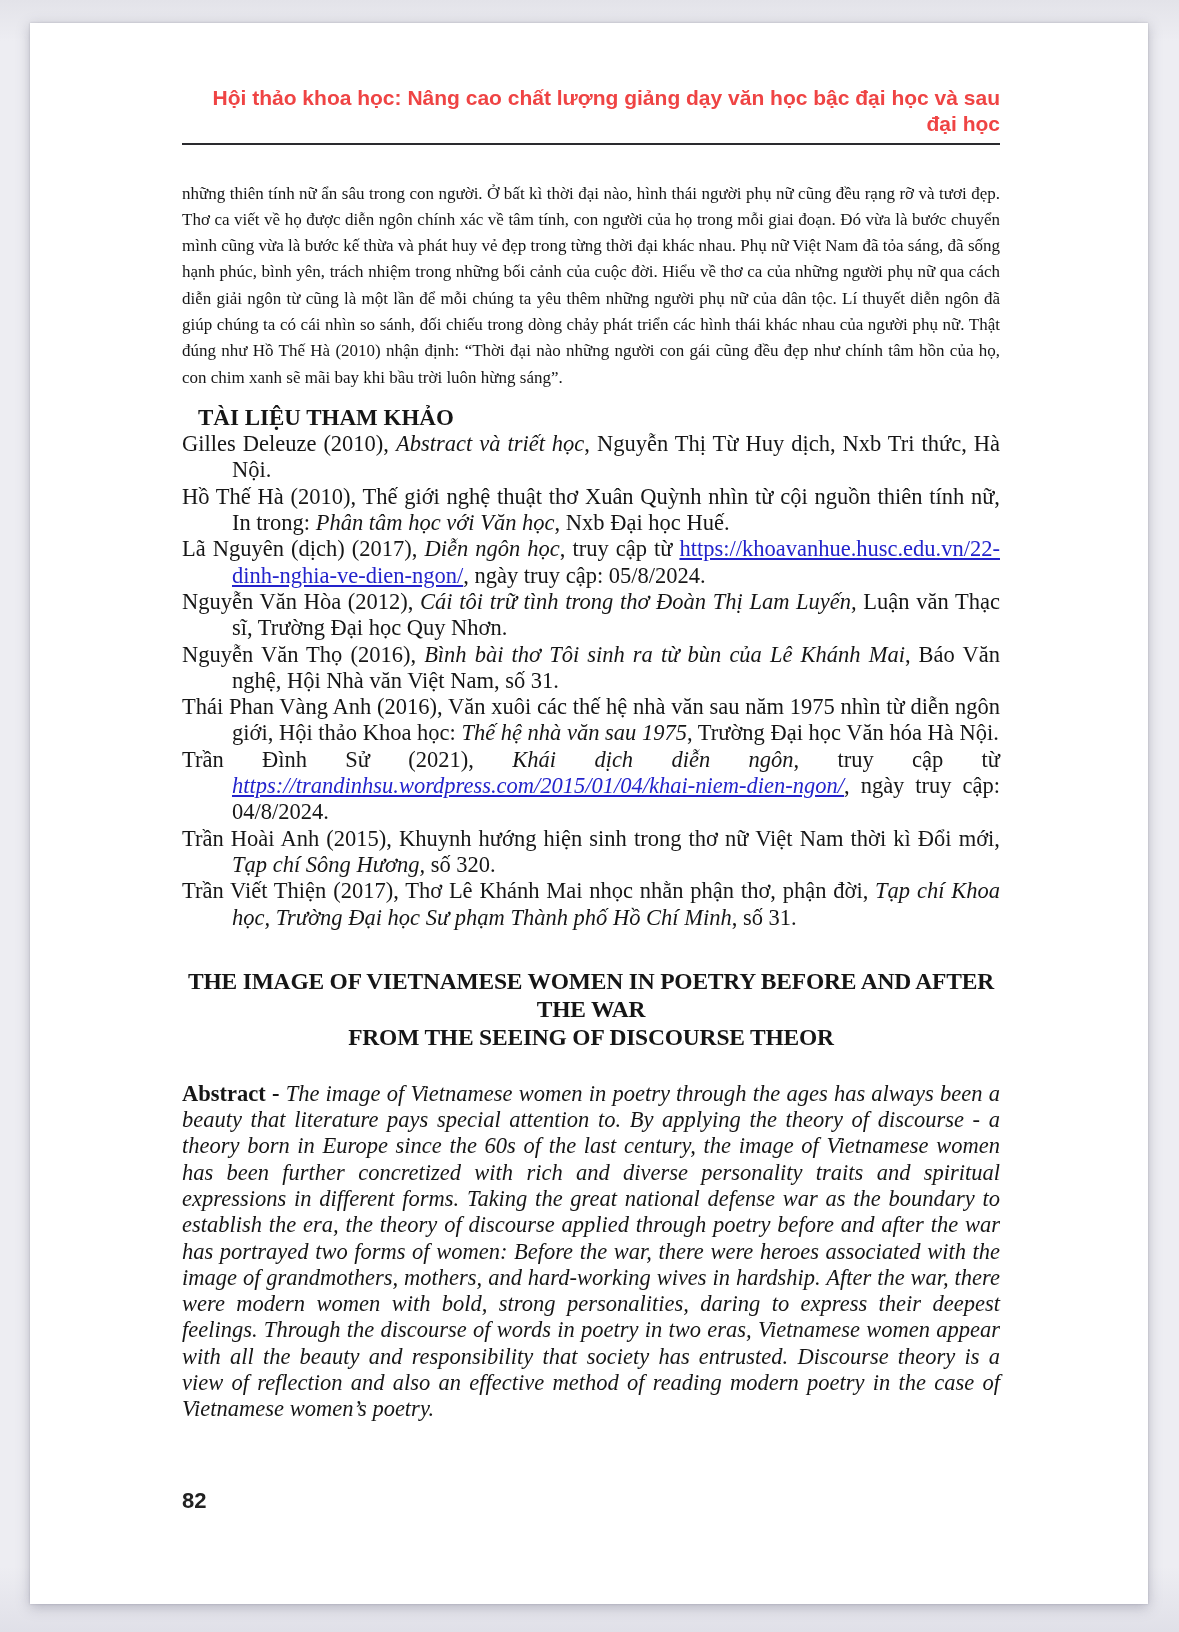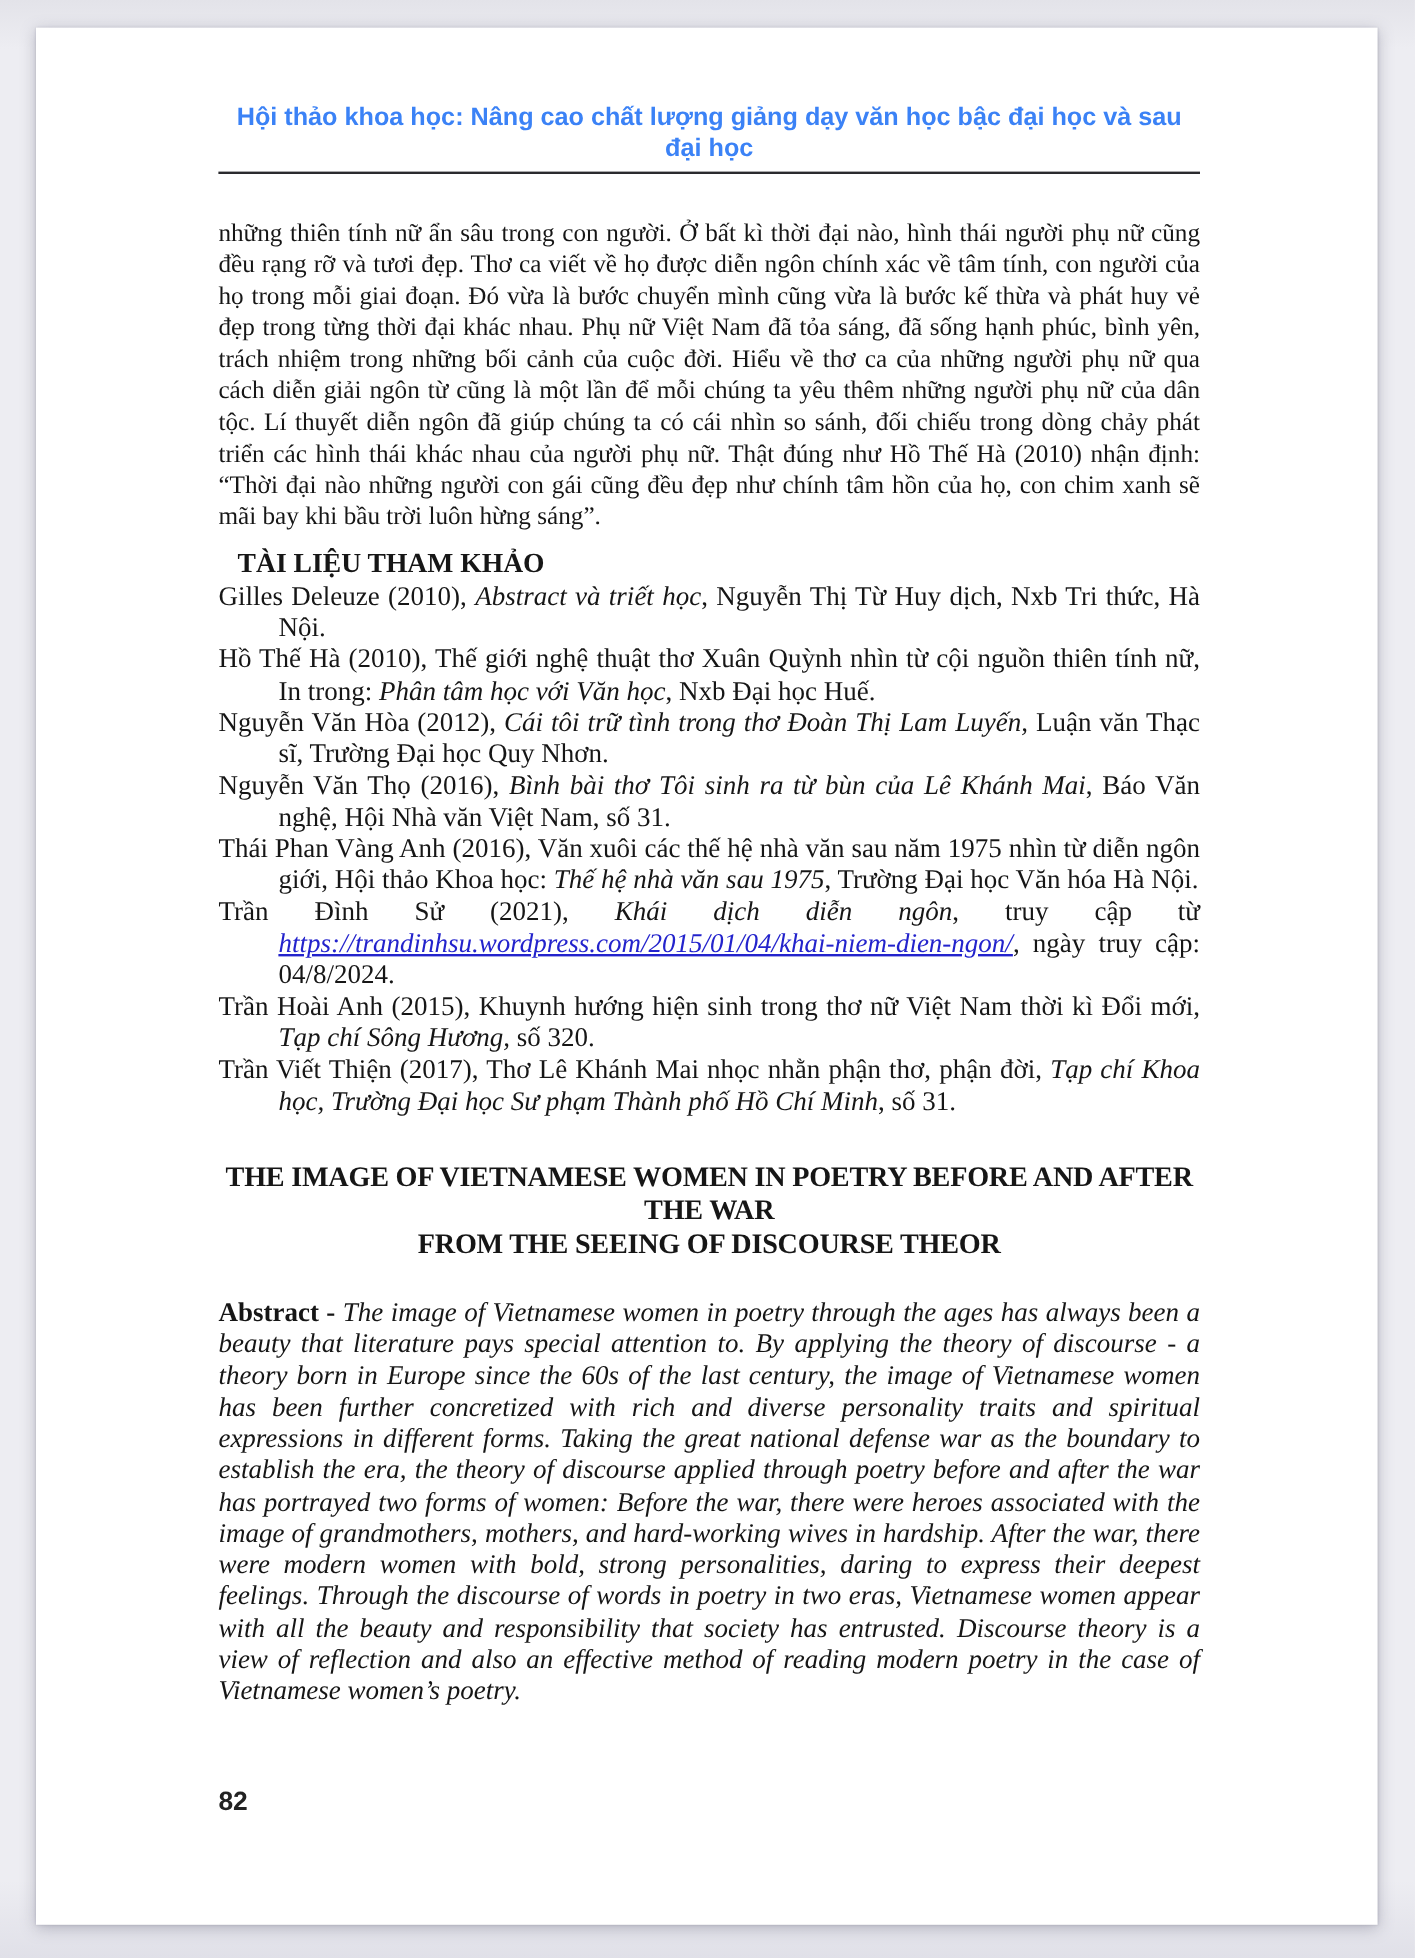--- a/index.html
+++ b/index.html
@@ -22,33 +22,33 @@
     width: 1118px; height: 1581px;
     background: #ffffff;
     box-shadow: 0 3px 12px rgba(95, 95, 115, 0.38), 0 0 2px rgba(120,120,140,0.35);
     box-sizing: border-box;
     padding: 62px 148px 0 152px;
   }
   .running-header {
     font-family: "Liberation Sans", "DejaVu Sans", sans-serif;
     font-size: 21px;
     font-weight: 600;
-    color: #3b82f6;
-    text-align: center;
+    color: #ef4444;
+    text-align: right;
     margin-bottom: 36px;
     line-height: 1.25;
   }
   .running-header span {
     display: inline-block;
     border-bottom: 2px solid #2a2a2e;
     padding-bottom: 5px;
   }
   .bodytext {
     margin: 0;
-    font-size: 21px;
+    font-size: 17px;
     line-height: 26.3px;
     text-align: justify;
   }
   .ref-heading {
     margin: 14px 0 0 16px;
     font-size: 23px;
     font-weight: bold;
     line-height: 26.3px;
   }
   .ref-list { margin: 0; }
@@ -101,20 +101,21 @@
       <span>Hội thảo khoa học: Nâng cao chất lượng giảng dạy văn học bậc đại học và sau đại học</span>
     </div>
 
     <p class="bodytext">những thiên tính nữ ẩn sâu trong con người. Ở bất kì thời đại nào, hình thái người phụ nữ cũng đều rạng rỡ và tươi đẹp. Thơ ca viết về họ được diễn ngôn chính xác về tâm tính, con người của họ trong mỗi giai đoạn. Đó vừa là bước chuyển mình cũng vừa là bước kế thừa và phát huy vẻ đẹp trong từng thời đại khác nhau. Phụ nữ Việt Nam đã tỏa sáng, đã sống hạnh phúc, bình yên, trách nhiệm trong những bối cảnh của cuộc đời. Hiểu về thơ ca của những người phụ nữ qua cách diễn giải ngôn từ cũng là một lần để mỗi chúng ta yêu thêm những người phụ nữ của dân tộc. Lí thuyết diễn ngôn đã giúp chúng ta có cái nhìn so sánh, đối chiếu trong dòng chảy phát triển các hình thái khác nhau của người phụ nữ. Thật đúng như Hồ Thế Hà (2010) nhận định: “Thời đại nào những người con gái cũng đều đẹp như chính tâm hồn của họ, con chim xanh sẽ mãi bay khi bầu trời luôn hừng sáng”.</p>
 
     <h2 class="ref-heading">TÀI LIỆU THAM KHẢO</h2>
 
     <div class="ref-list" id="ref-list">
         <p class="ref"><span>Gilles Deleuze (2010), </span><i>Abstract và triết học</i><span>, Nguyễn Thị Từ Huy dịch, Nxb Tri thức, Hà Nội.</span></p>
         <p class="ref"><span>Hồ Thế Hà (2010), Thế giới nghệ thuật thơ Xuân Quỳnh nhìn từ cội nguồn thiên tính nữ, In trong: </span><i>Phân tâm học với Văn học</i><span>, Nxb Đại học Huế.</span></p>
+        <p class="ref"><span>Lã Nguyên (dịch) (2017), </span><i>Diễn ngôn học</i><span>, truy cập từ </span><a href="#" class="link" style="color: rgb(35, 35, 204);">https://khoavanhue.husc.edu.vn/22-dinh-nghia-ve-dien-ngon/</a><span>, ngày truy cập: 05/8/2024.</span></p>
         <p class="ref"><span>Nguyễn Văn Hòa (2012), </span><i>Cái tôi trữ tình trong thơ Đoàn Thị Lam Luyến,</i><span> Luận văn Thạc sĩ, Trường Đại học Quy Nhơn.</span></p>
         <p class="ref"><span>Nguyễn Văn Thọ (2016), </span><i>Bình bài thơ Tôi sinh ra từ bùn của Lê Khánh Mai</i><span>, Báo Văn nghệ, Hội Nhà văn Việt Nam, số 31.</span></p>
         <p class="ref"><span>Thái Phan Vàng Anh (2016), Văn xuôi các thế hệ nhà văn sau năm 1975 nhìn từ diễn ngôn giới, Hội thảo Khoa học: </span><i>Thế hệ nhà văn sau 1975</i><span>, Trường Đại học Văn hóa Hà Nội.</span></p>
         <p class="ref"><span>Trần Đình Sử (2021), </span><i>Khái dịch diễn ngôn</i><span>, truy cập từ </span><a href="#" class="link" style="color: rgb(35, 35, 204); font-style: italic;">https://trandinhsu.wordpress.com/2015/01/04/khai-niem-dien-ngon/</a><span>, ngày truy cập: 04/8/2024.</span></p>
         <p class="ref"><span>Trần Hoài Anh (2015), Khuynh hướng hiện sinh trong thơ nữ Việt Nam thời kì Đổi mới, </span><i>Tạp chí Sông Hương,</i><span> số 320.</span></p>
         <p class="ref"><span>Trần Viết Thiện (2017), Thơ Lê Khánh Mai nhọc nhằn phận thơ, phận đời, </span><i>Tạp chí Khoa học, Trường Đại học Sư phạm Thành phố Hồ Chí Minh</i><span>, số 31.</span></p>
       </div>
 
     <div class="en-title">
       <div>THE IMAGE OF VIETNAMESE WOMEN  IN POETRY BEFORE AND AFTER THE WAR</div>

